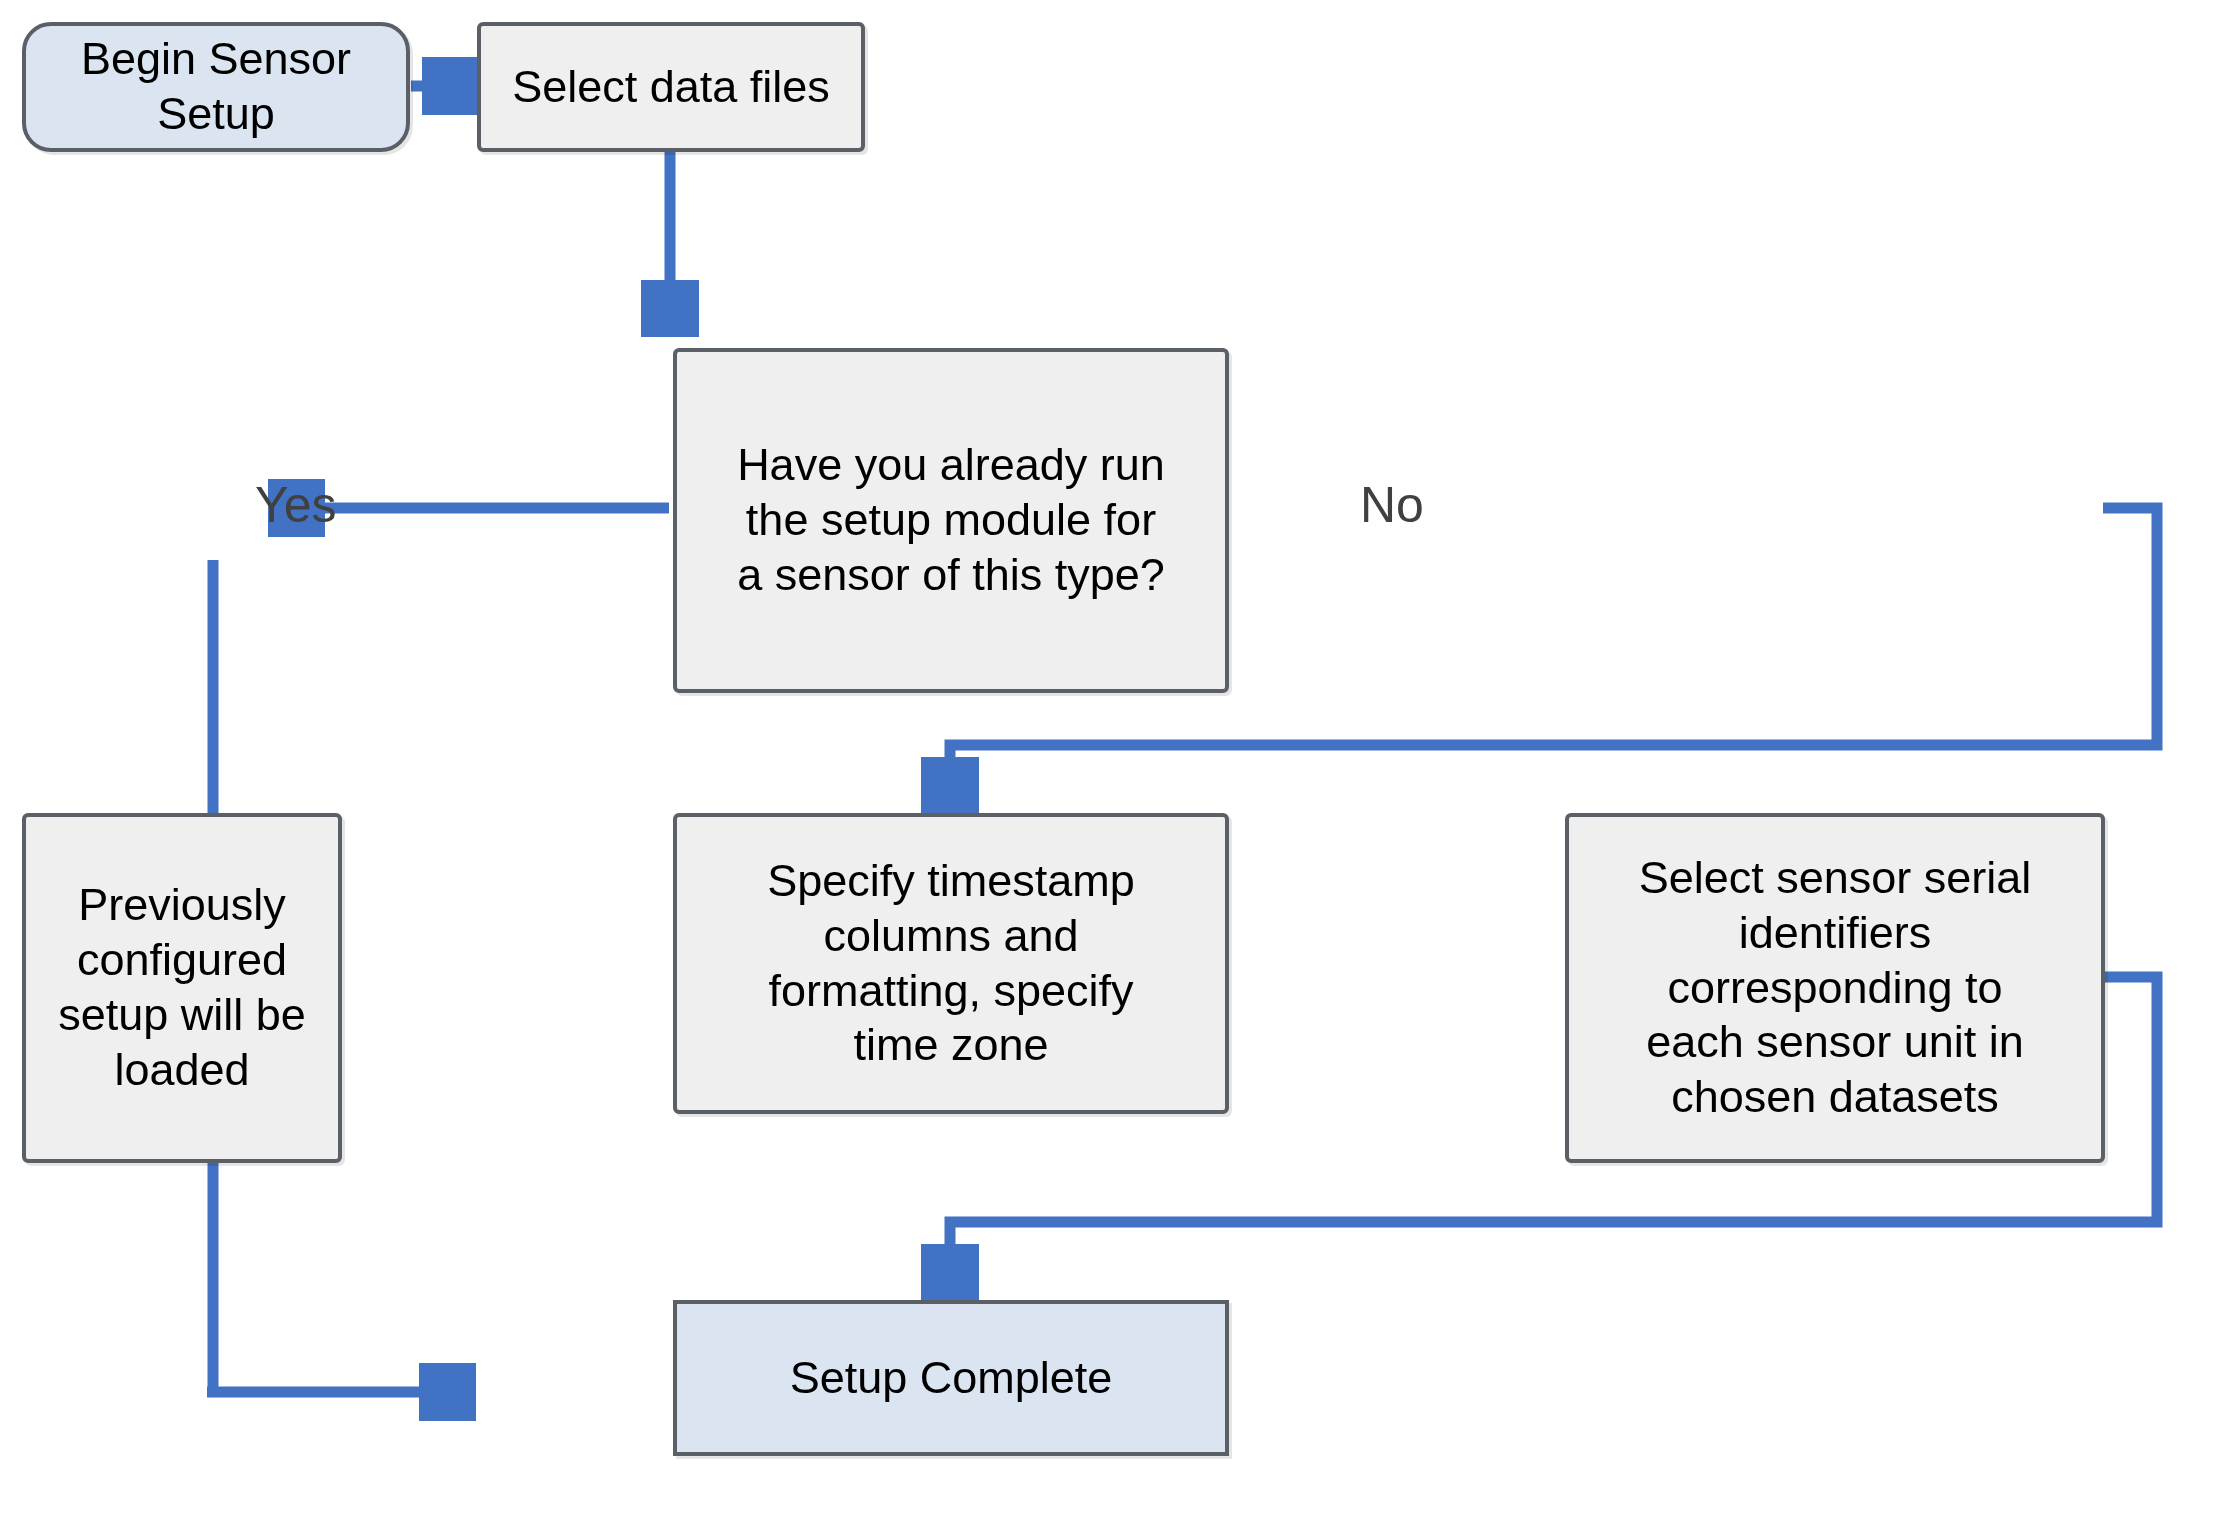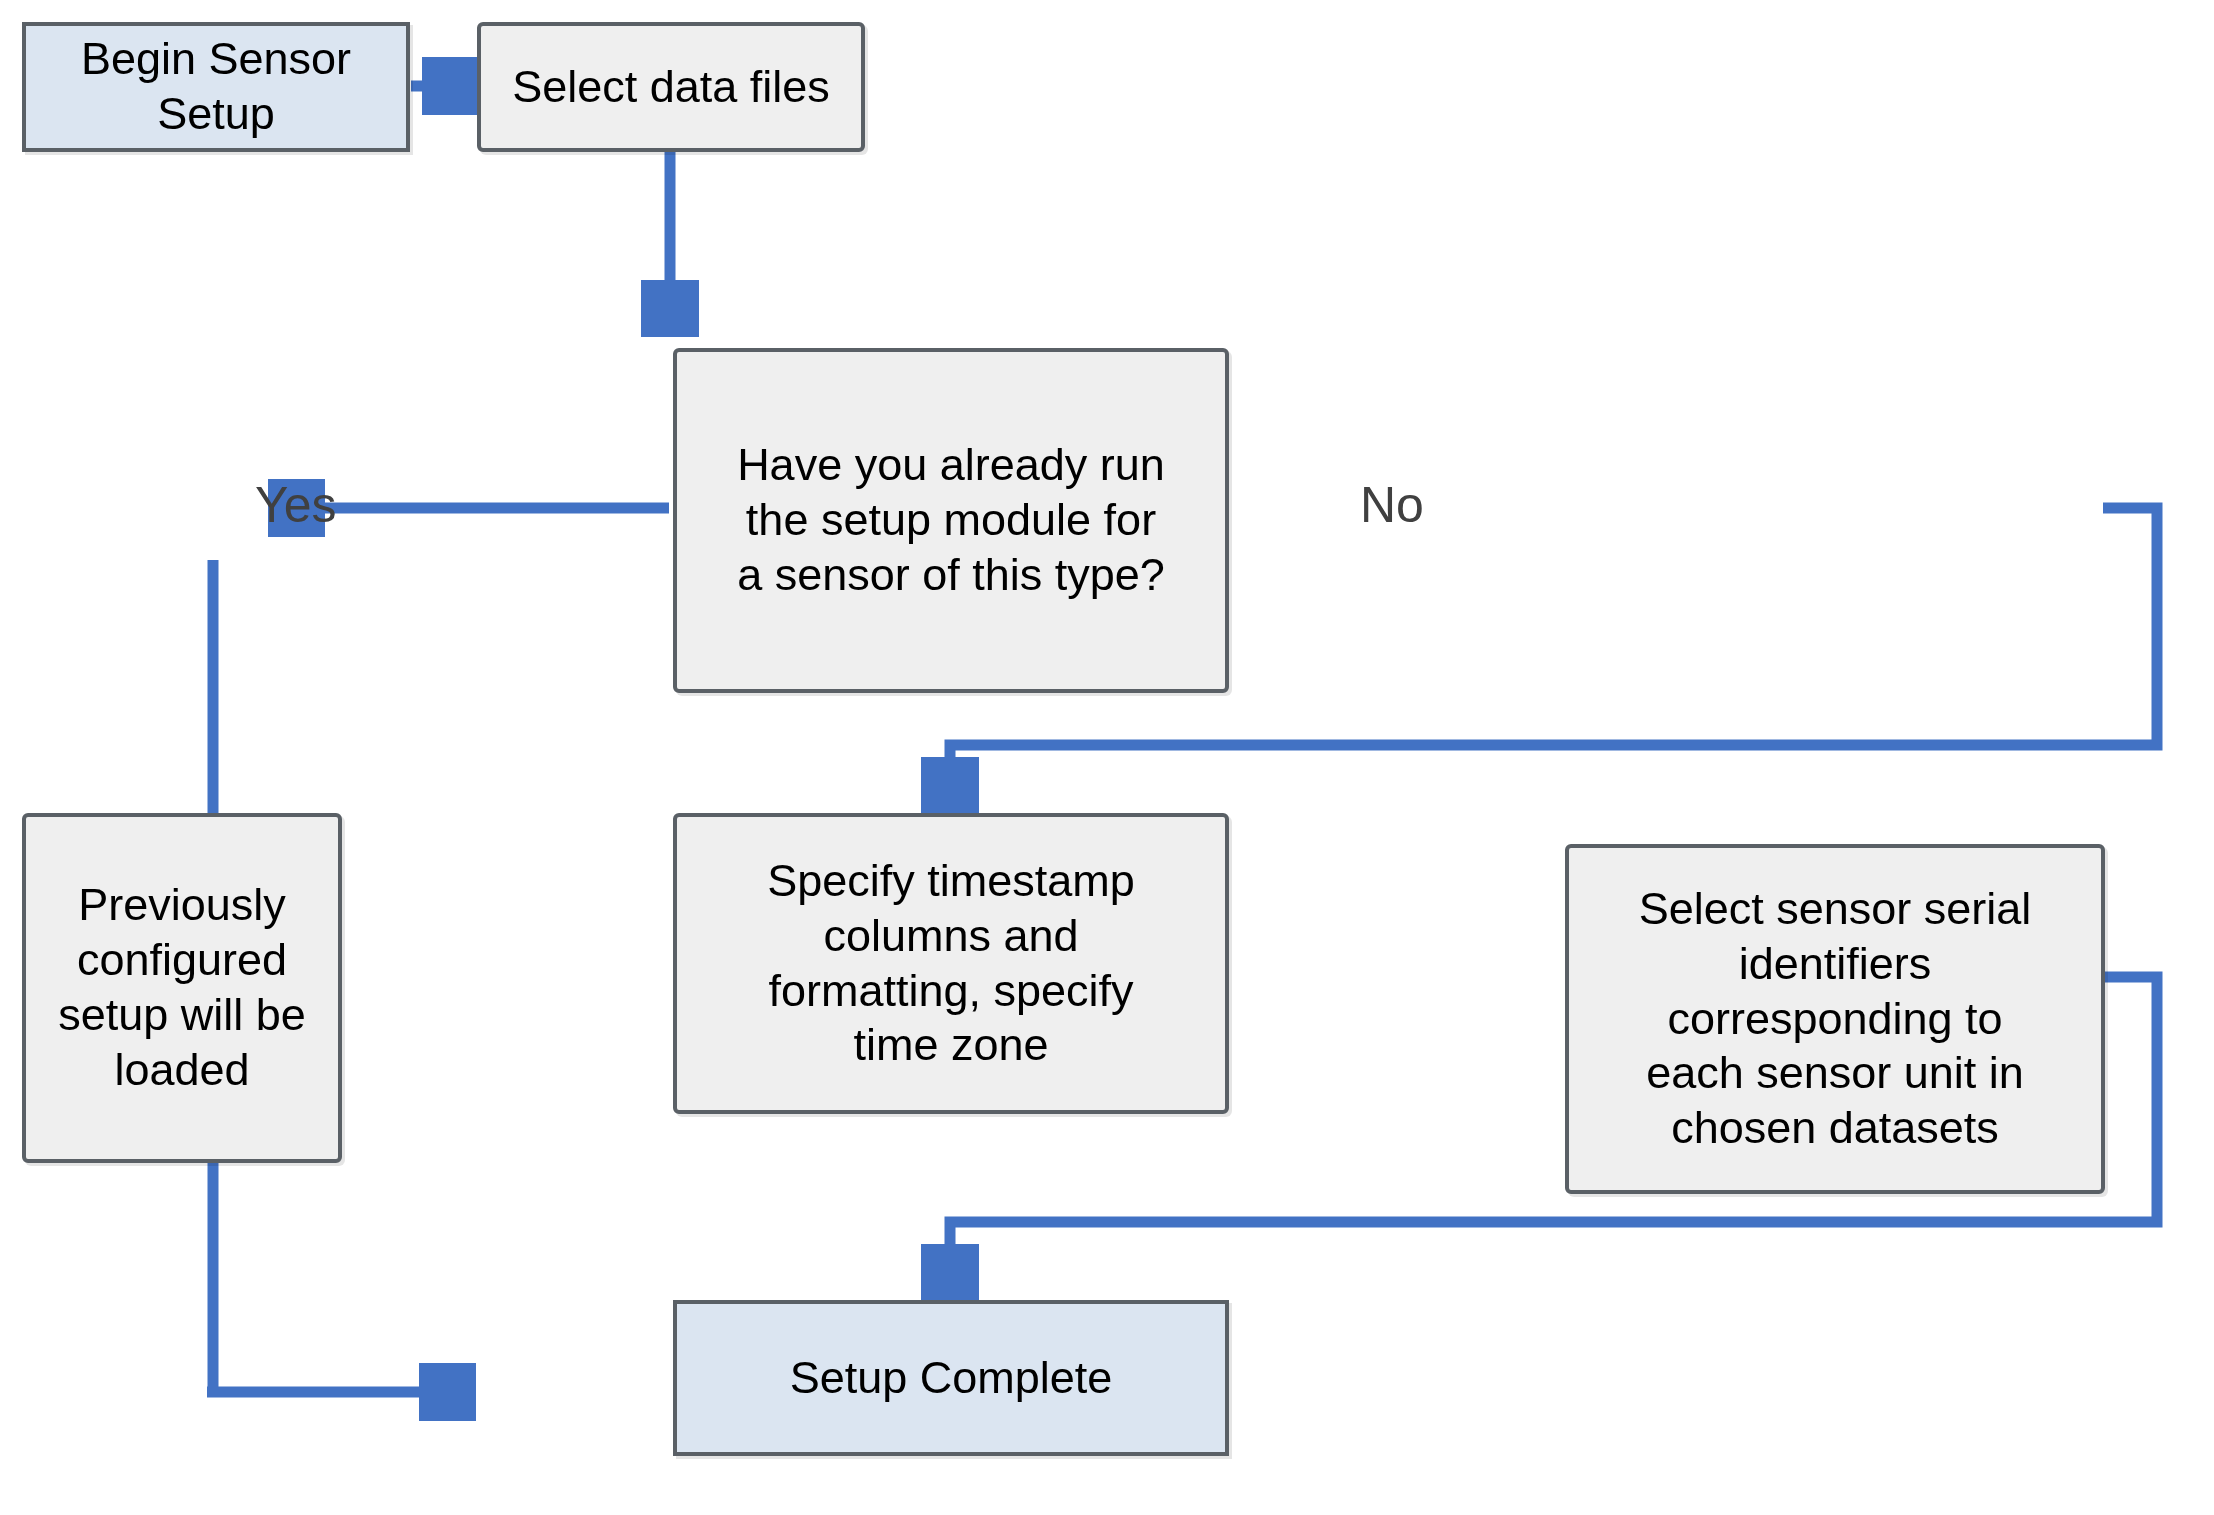--- a/index.html
+++ b/index.html
@@ -76,21 +76,21 @@
     <line x1="868" y1="508" x2="930" y2="508" marker-end="url(#arrow)"></line>
     <line x1="1039" y1="508" x2="1104" y2="508" marker-end="url(#arrow)"></line>
 
     <path d="M 2103 508 L 2157 508 L 2157 745 L 950 745 L 950 805" marker-end="url(#arrow)"></path>
 
     <line x1="868" y1="977" x2="1100" y2="977" marker-end="url(#arrow)"></line>
 
     <path d="M 2103 977 L 2157 977 L 2157 1222 L 950 1222 L 950 1292" marker-end="url(#arrow)"></path>
   </svg>
 
-  <div class="node terminal" style="left:22px; top:22px; width:388px; height:130px;">
+  <div class="node terminal" style="left:22px; top:22px; width:388px; height:130px;border-radius:29px;">
     <span class="label">Begin Sensor Setup</span>
   </div>
 
   <div class="node process" style="left:477px; top:22px; width:388px; height:130px;">
     <span class="label">Select data files</span>
   </div>
 
   <div class="node process" style="left: 673px; top: 348px; height: 345px; width: 556px;">
     <span class="label">Have you already run
 the setup module for
@@ -103,21 +103,21 @@
 setup will be loaded</span>
   </div>
 
   <div class="node process" style="left: 673px; top: 813px; width: 556px; height: 301px;">
     <span class="label">Specify timestamp
 columns and
 formatting, specify
 time zone</span>
   </div>
 
-  <div class="node process" style="left:1565px; top:813px; width:540px; height:350px;margin-top:31px;">
+  <div class="node process" style="left:1565px; top:813px; width:540px; height:350px;">
     <span class="label">Select sensor serial
 identifiers
 corresponding to
 each sensor unit in
 chosen datasets</span>
   </div>
 
   <div class="node terminal" style="left:673px; top:1300px; width:556px; height:156px;">
     <span class="label">Setup Complete</span>
   </div>

